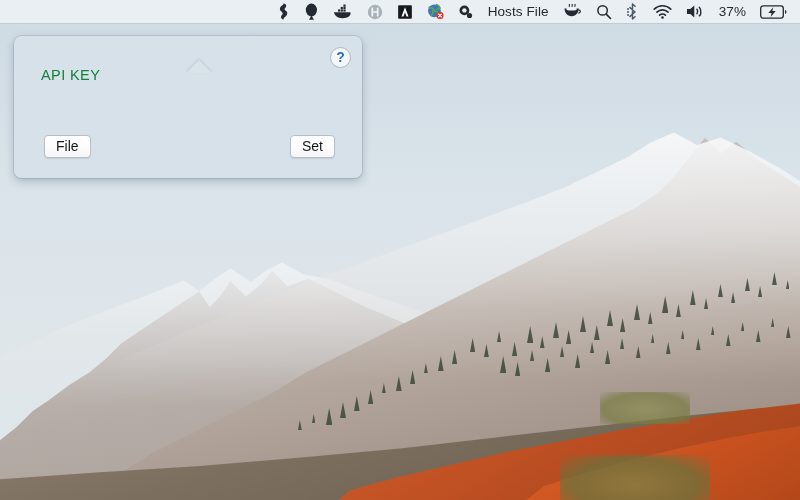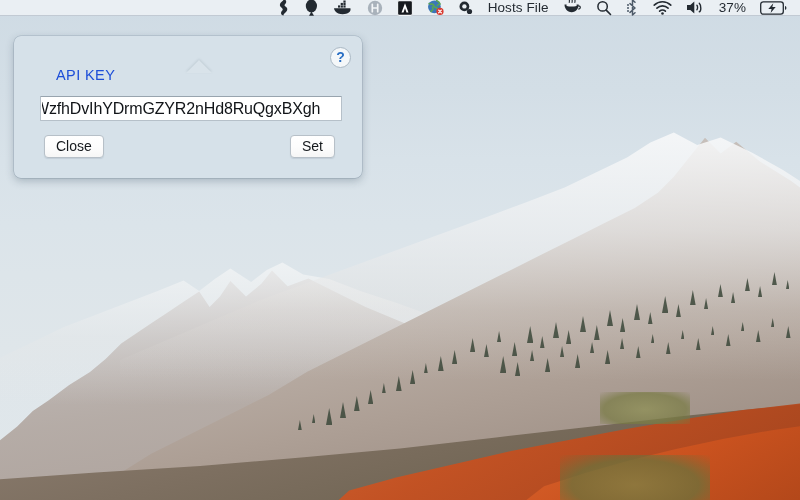--- a/index.html
+++ b/index.html
@@ -182,21 +182,21 @@
     background: #3f4a3c;
     clip-path: polygon(50% 0%, 100% 100%, 0% 100%);
     opacity: 0.88;
   }
 
   
   .menubar {
     position: absolute;
     left: 0; top: 0;
     width: 800px;
-    height: 16px;
+    height: 24px;
     background: rgba(236, 240, 244, 0.93);
     border-bottom: 1px solid rgba(160,172,184,0.55);
     display: flex;
     align-items: center;
     justify-content: flex-end;
     box-sizing: border-box;
     padding-right: 6px;
     color: #20262c;
     font-size: 13px;
   }
@@ -254,23 +254,22 @@
     text-align: center;
     box-sizing: border-box;
     cursor: default;
   }
 
   .field-label {
     position: absolute;
     left: 27px;
     top: 31px;
     font-size: 14.5px;
-    color: #1d4ed8;
+    color: #15803d;
     letter-spacing: 0.4px;
-    margin-left: 15px;
   }
 
   .key-input {
     position: absolute;
     left: 26px;
     top: 60px;
     width: 302px;
     height: 25px;
     box-sizing: border-box;
     background: #ffffff;
@@ -519,20 +518,19 @@
       </div>
     </div>
 
   <div class="popover">
     <div class="popover-arrow"></div>
 
     <div class="help-btn">?</div>
 
     <div class="field-label">API KEY</div>
 
-    <input class="key-input" type="text" value="WzfhDvIhYDrmGZYR2nHd8RuQgxBXgh" style="">
-
-    <button class="btn btn-close">Close</button>
+
+    <button class="btn btn-close">File</button>
 
     <button class="btn btn-set">Set</button>
   </div>
 
 </div>
 
 </body></html>

